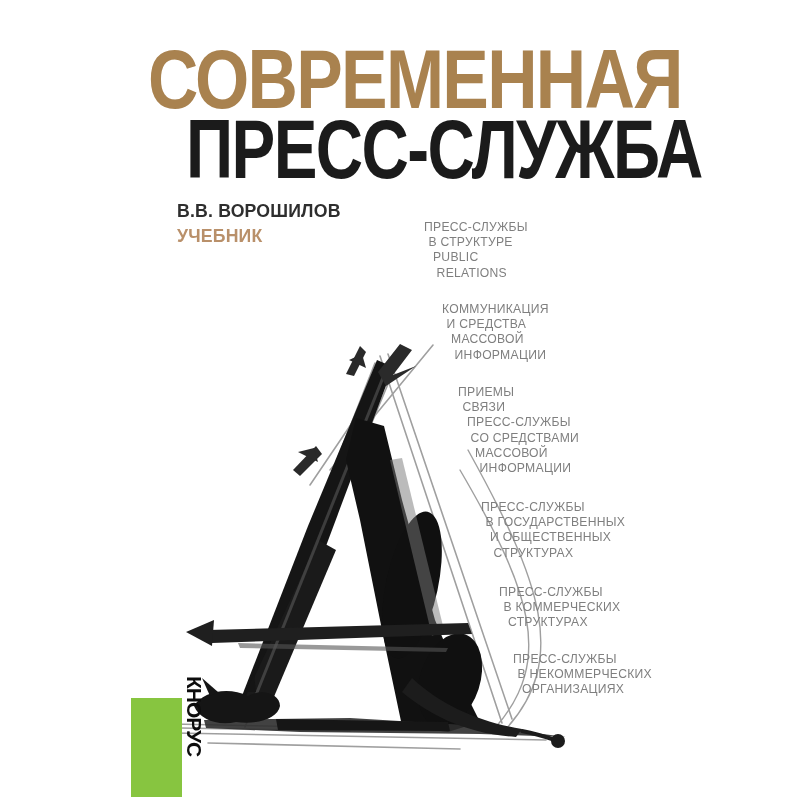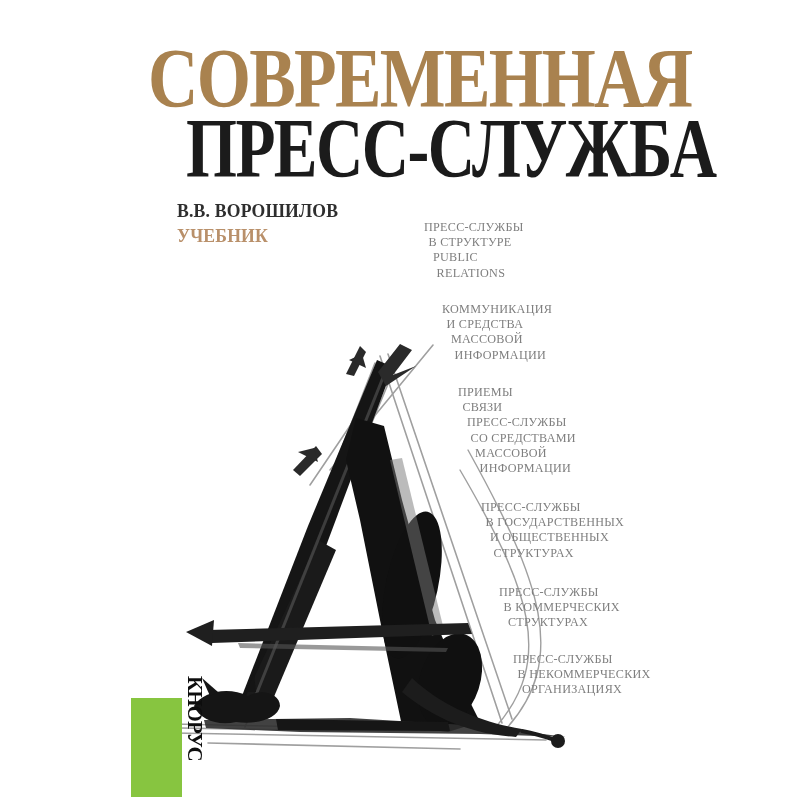--- a/index.html
+++ b/index.html
@@ -1,19 +1,19 @@
 <!DOCTYPE html>
 <html><head>
 <meta charset="utf-8">
 <style>
   * { margin:0; padding:0; box-sizing:border-box; }
   html,body { background:#ffffff; }
   .cover {
     position:relative; width:800px; height:800px; background:#ffffff;
-    overflow:hidden; font-family:Liberation Serif, serif;
+    overflow:hidden; font-family:Liberation Sans, sans-serif;
   }
   
   .title {
     position:absolute; font-weight:bold; line-height:1; white-space:nowrap;
     transform-origin:0 0; letter-spacing:-2px;
   }
   .t1 { left:148px; top:37px;  font-size:84px; color:#a9824f; transform:scaleX(0.83); }
   .t2 { left:186px; top:107px; font-size:84px; color:#1b1b1b; transform:scaleX(0.78); }
   
   .author, .edition {

